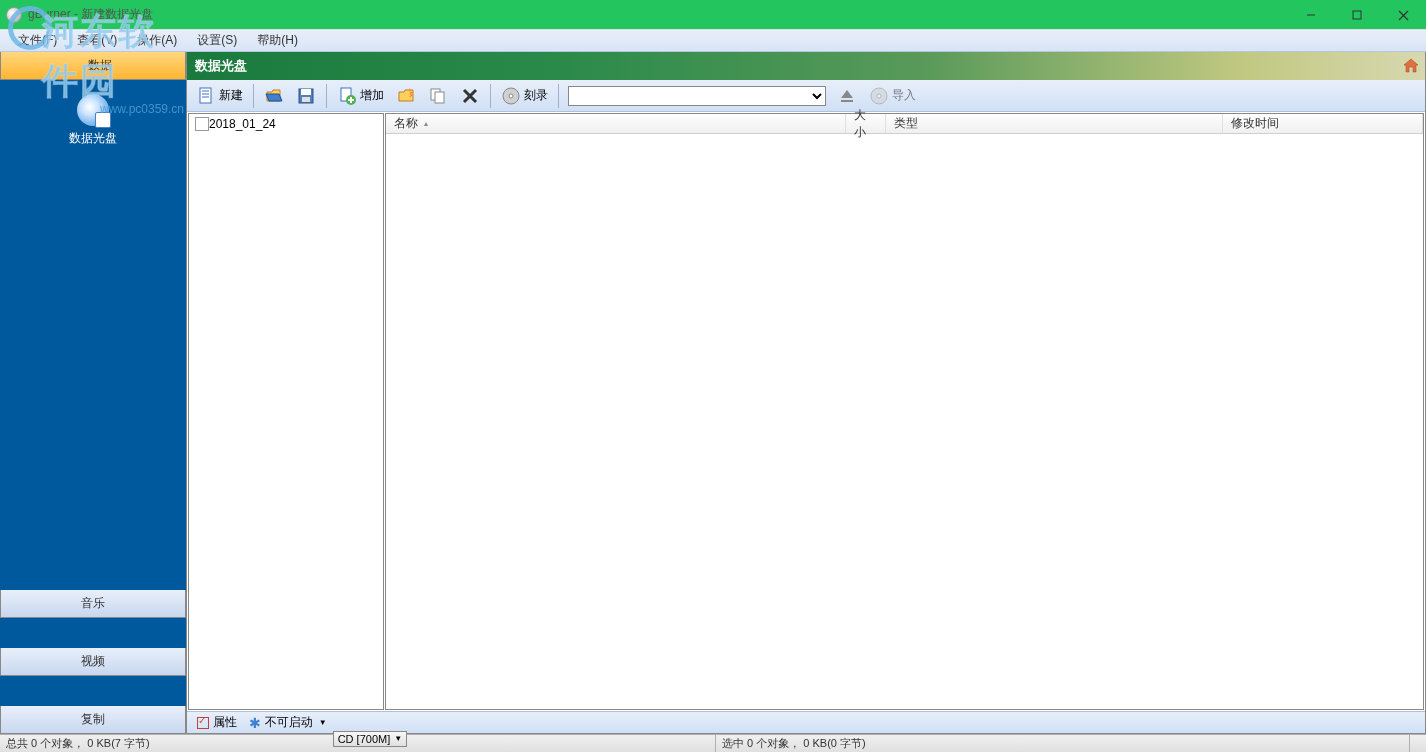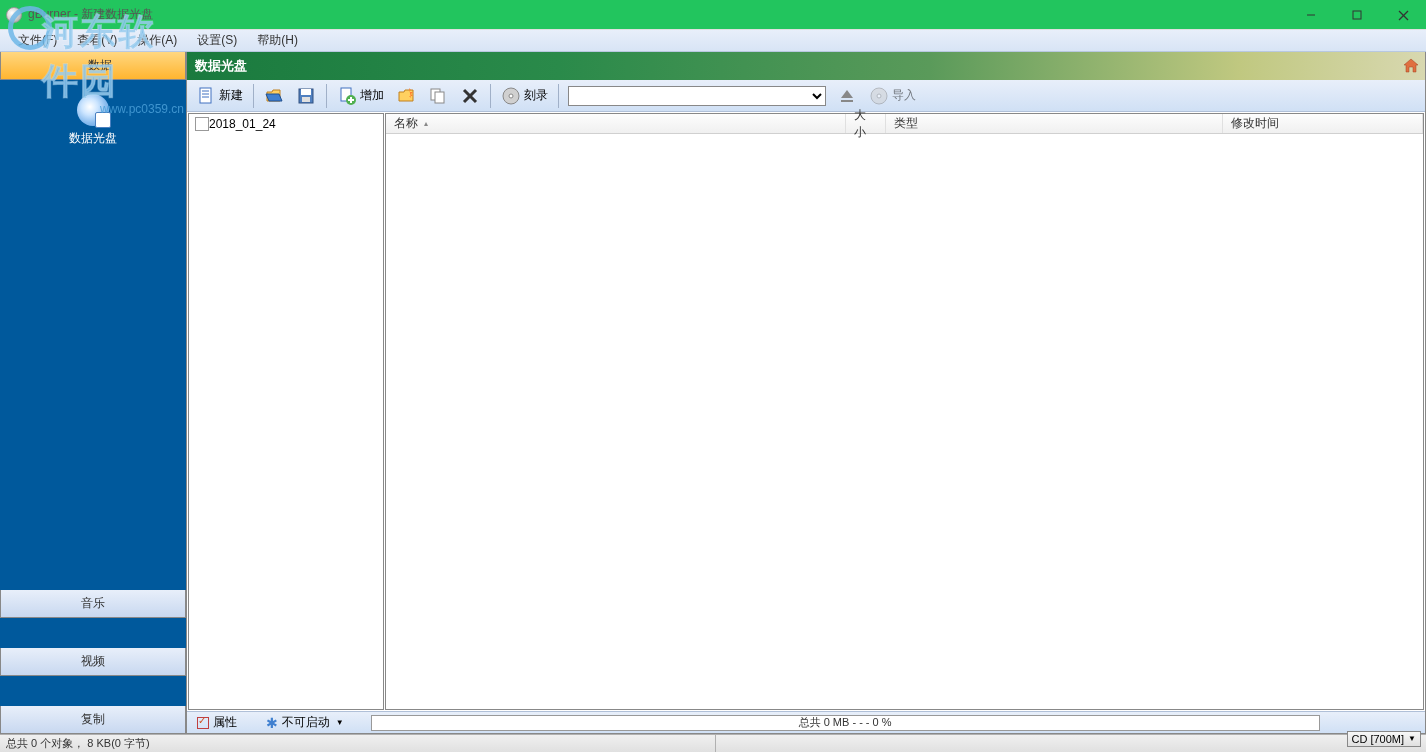--- a/index.html
+++ b/index.html
@@ -60,21 +60,21 @@
 .list-pane { flex: 1; border: 1px solid #888; margin: 1px 1px 1px 0; display: flex; flex-direction: column; }
 .list-header { height: 20px; background: linear-gradient(#fdfdfd, #f0f0f0); border-bottom: 1px solid #d0d0d0; display: flex; align-items: center; }
 .list-header .col { padding: 0 8px; border-right: 1px solid #e0e0e0; height: 100%; display: flex; align-items: center; color: #333; }
 .list-header .col.name { width: 460px; }
 .list-header .col.size { width: 40px; }
 .list-header .col.type { flex: 1; }
 .list-header .col.date { width: 200px; }
 .sort-arrow { font-size: 8px; margin-left: 6px; color: #888; }
 
 
-.inner-status { height: 22px; background: linear-gradient(#e8effa, #d0e0f5); border-top: 1px solid #b0c0d8; display: flex; align-items: center; padding: 0 4px; gap: 23px; }
+.inner-status { height: 22px; background: linear-gradient(#e8effa, #d0e0f5); border-top: 1px solid #b0c0d8; display: flex; align-items: center; padding: 0 4px; gap: 6px; }
 .prop-btn { display: flex; align-items: center; gap: 4px; padding: 0 6px; height: 18px; }
 .prop-btn .chk-icon { width: 12px; height: 12px; border: 1px solid #c04040; position: relative; }
 .prop-btn .chk-icon::after { content: "✓"; color: #d05020; font-size: 10px; position: absolute; left: 0; top: -3px; }
 .autorun-btn { display: flex; align-items: center; gap: 4px; }
 .autorun-btn .gear { color: #4080d0; font-size: 14px; }
 .progress-area { flex: 1; height: 16px; border: 1px solid #999; background: #fff; margin: 0 4px; display: flex; align-items: center; justify-content: center; position: relative; }
 .progress-text { font-size: 11px; color: #333; }
 .media-type { height: 16px; border: 1px solid #888; background: linear-gradient(#f8f8f8,#e0e0e0); padding: 0 4px; display: flex; align-items: center; gap: 4px; font-size: 11px; margin-top: 32px; }
 .media-type .dd { font-size: 8px; }
 
@@ -279,27 +279,25 @@
     <div class="inner-status">
       <div class="prop-btn">
         <span class="chk-icon"></span>
         <span>属性</span>
       </div>
       <div class="autorun-btn">
         <span class="gear">✱</span>
         <span>不可启动</span>
         <span style="font-size:8px;margin-left:2px">▼</span>
       </div>
-      <div class="progress-area">
-        <span class="progress-text">总共  0 MB  - - -  0 %</span>
-      </div>
       <div class="media-type">
         <span>CD [700M]</span>
         <span class="dd">▼</span>
       </div>
     </div>
   </div>
 </div>
 
 <div class="statusbar">
-  <div class="cell left">总共 0 个对象， 8 KB(0 字节)</div>
+  <div class="cell left">总共 0 个对象， 0 KB(7 字节)</div>
+  <div class="cell right">选中 0 个对象， 0 KB(0 字节)</div>
   <div class="grip"></div>
 </div>
 
 </body></html>

